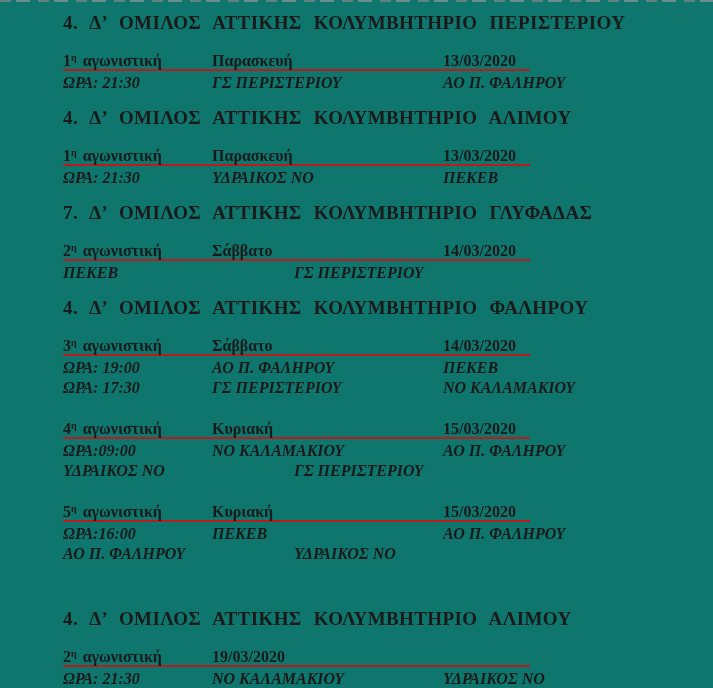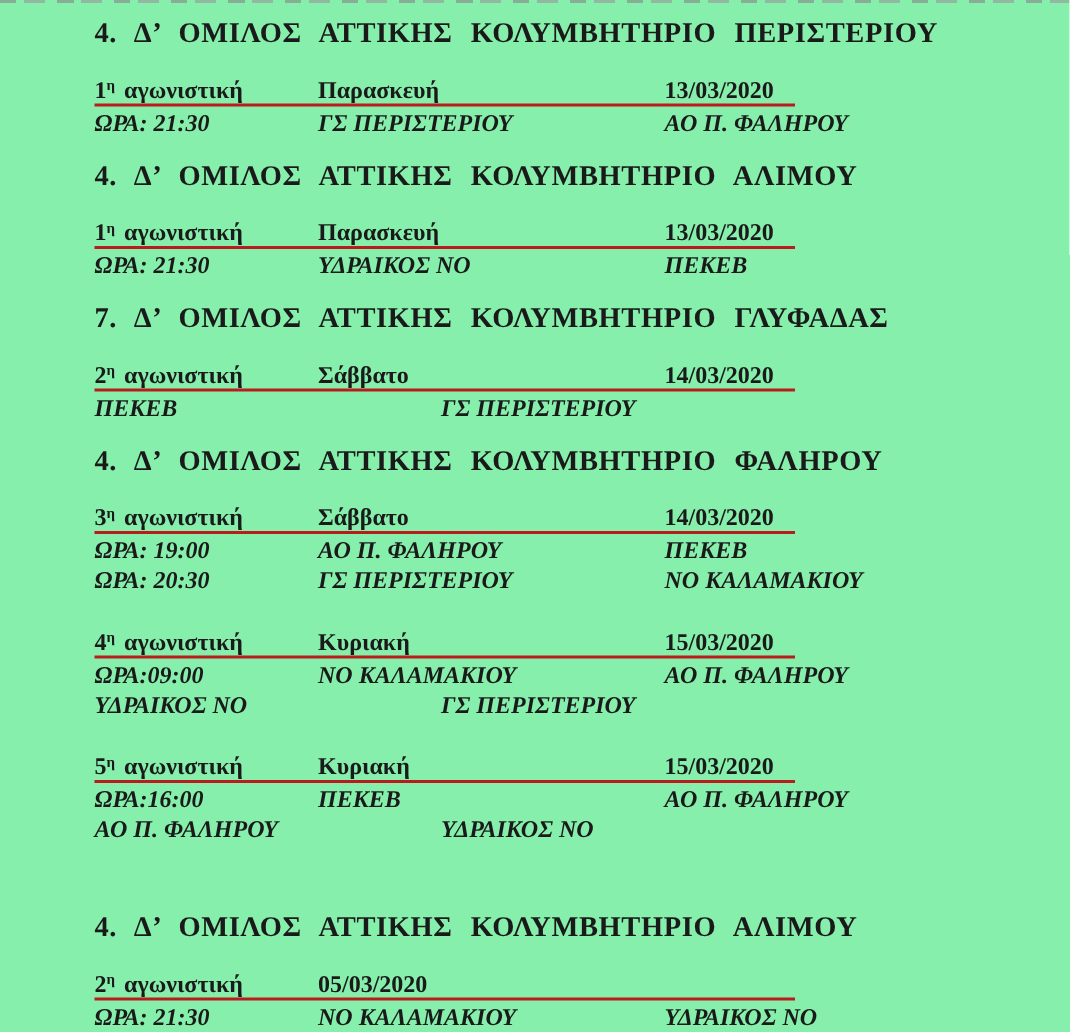--- a/index.html
+++ b/index.html
@@ -4,21 +4,21 @@
 <style>
   html, body {
     margin: 0;
     padding: 0;
     background: #ffffff;
   }
   .page {
     position: relative;
     width: 713px;
     height: 688px;
-    background: #86efac;
+    background: #0f766e;
     overflow: hidden;
     font-family: "Liberation Serif", "DejaVu Serif", serif;
     font-weight: bold;
     color: #1a1a1a;
     box-sizing: border-box;
     padding: 13px 0 0 63px;
   }
   
   .top-artifact {
     position: absolute;
@@ -132,21 +132,21 @@
             <span class="c2">Σάββατο</span>
             <span class="c3">14/03/2020</span>
           </div>
           <div class="rows">
             <div class="match-row">
               <span class="c1">ΩΡΑ: 19:00</span>
               <span class="c2">ΑΟ Π. ΦΑΛΗΡΟΥ</span>
               <span class="c3">ΠΕΚΕΒ</span>
             </div>
             <div class="match-row">
-              <span class="c1">ΩΡΑ: 20:30</span>
+              <span class="c1">ΩΡΑ: 17:30</span>
               <span class="c2">ΓΣ ΠΕΡΙΣΤΕΡΙΟΥ</span>
               <span class="c3">ΝΟ ΚΑΛΑΜΑΚΙΟΥ</span>
             </div>
           </div>
         </div>
         <div class="block block-mid">
           <div class="header-row">
             <span class="c1"><span>4</span><span class="ordinal">η</span><span class="matchday-label">αγωνιστική</span></span>
             <span class="c2">Κυριακή</span>
             <span class="c3">15/03/2020</span>
@@ -180,21 +180,21 @@
               <span class="c3">ΥΔΡΑΙΚΟΣ ΝΟ</span>
             </div>
           </div>
         </div>
       </div>
       <div class="section extra-gap">
         <div class="section-title">4. Δ’ ΟΜΙΛΟΣ ΑΤΤΙΚΗΣ ΚΟΛΥΜΒΗΤΗΡΙΟ ΑΛΙΜΟΥ</div>
         <div class="block">
           <div class="header-row">
             <span class="c1"><span>2</span><span class="ordinal">η</span><span class="matchday-label">αγωνιστική</span></span>
-            <span class="c3">05/03/2020</span>
+            <span class="c3">19/03/2020</span>
           </div>
           <div class="rows">
             <div class="match-row">
               <span class="c1">ΩΡΑ: 21:30</span>
               <span class="c2">ΝΟ ΚΑΛΑΜΑΚΙΟΥ</span>
               <span class="c3">ΥΔΡΑΙΚΟΣ ΝΟ</span>
             </div>
           </div>
         </div>
       </div>

